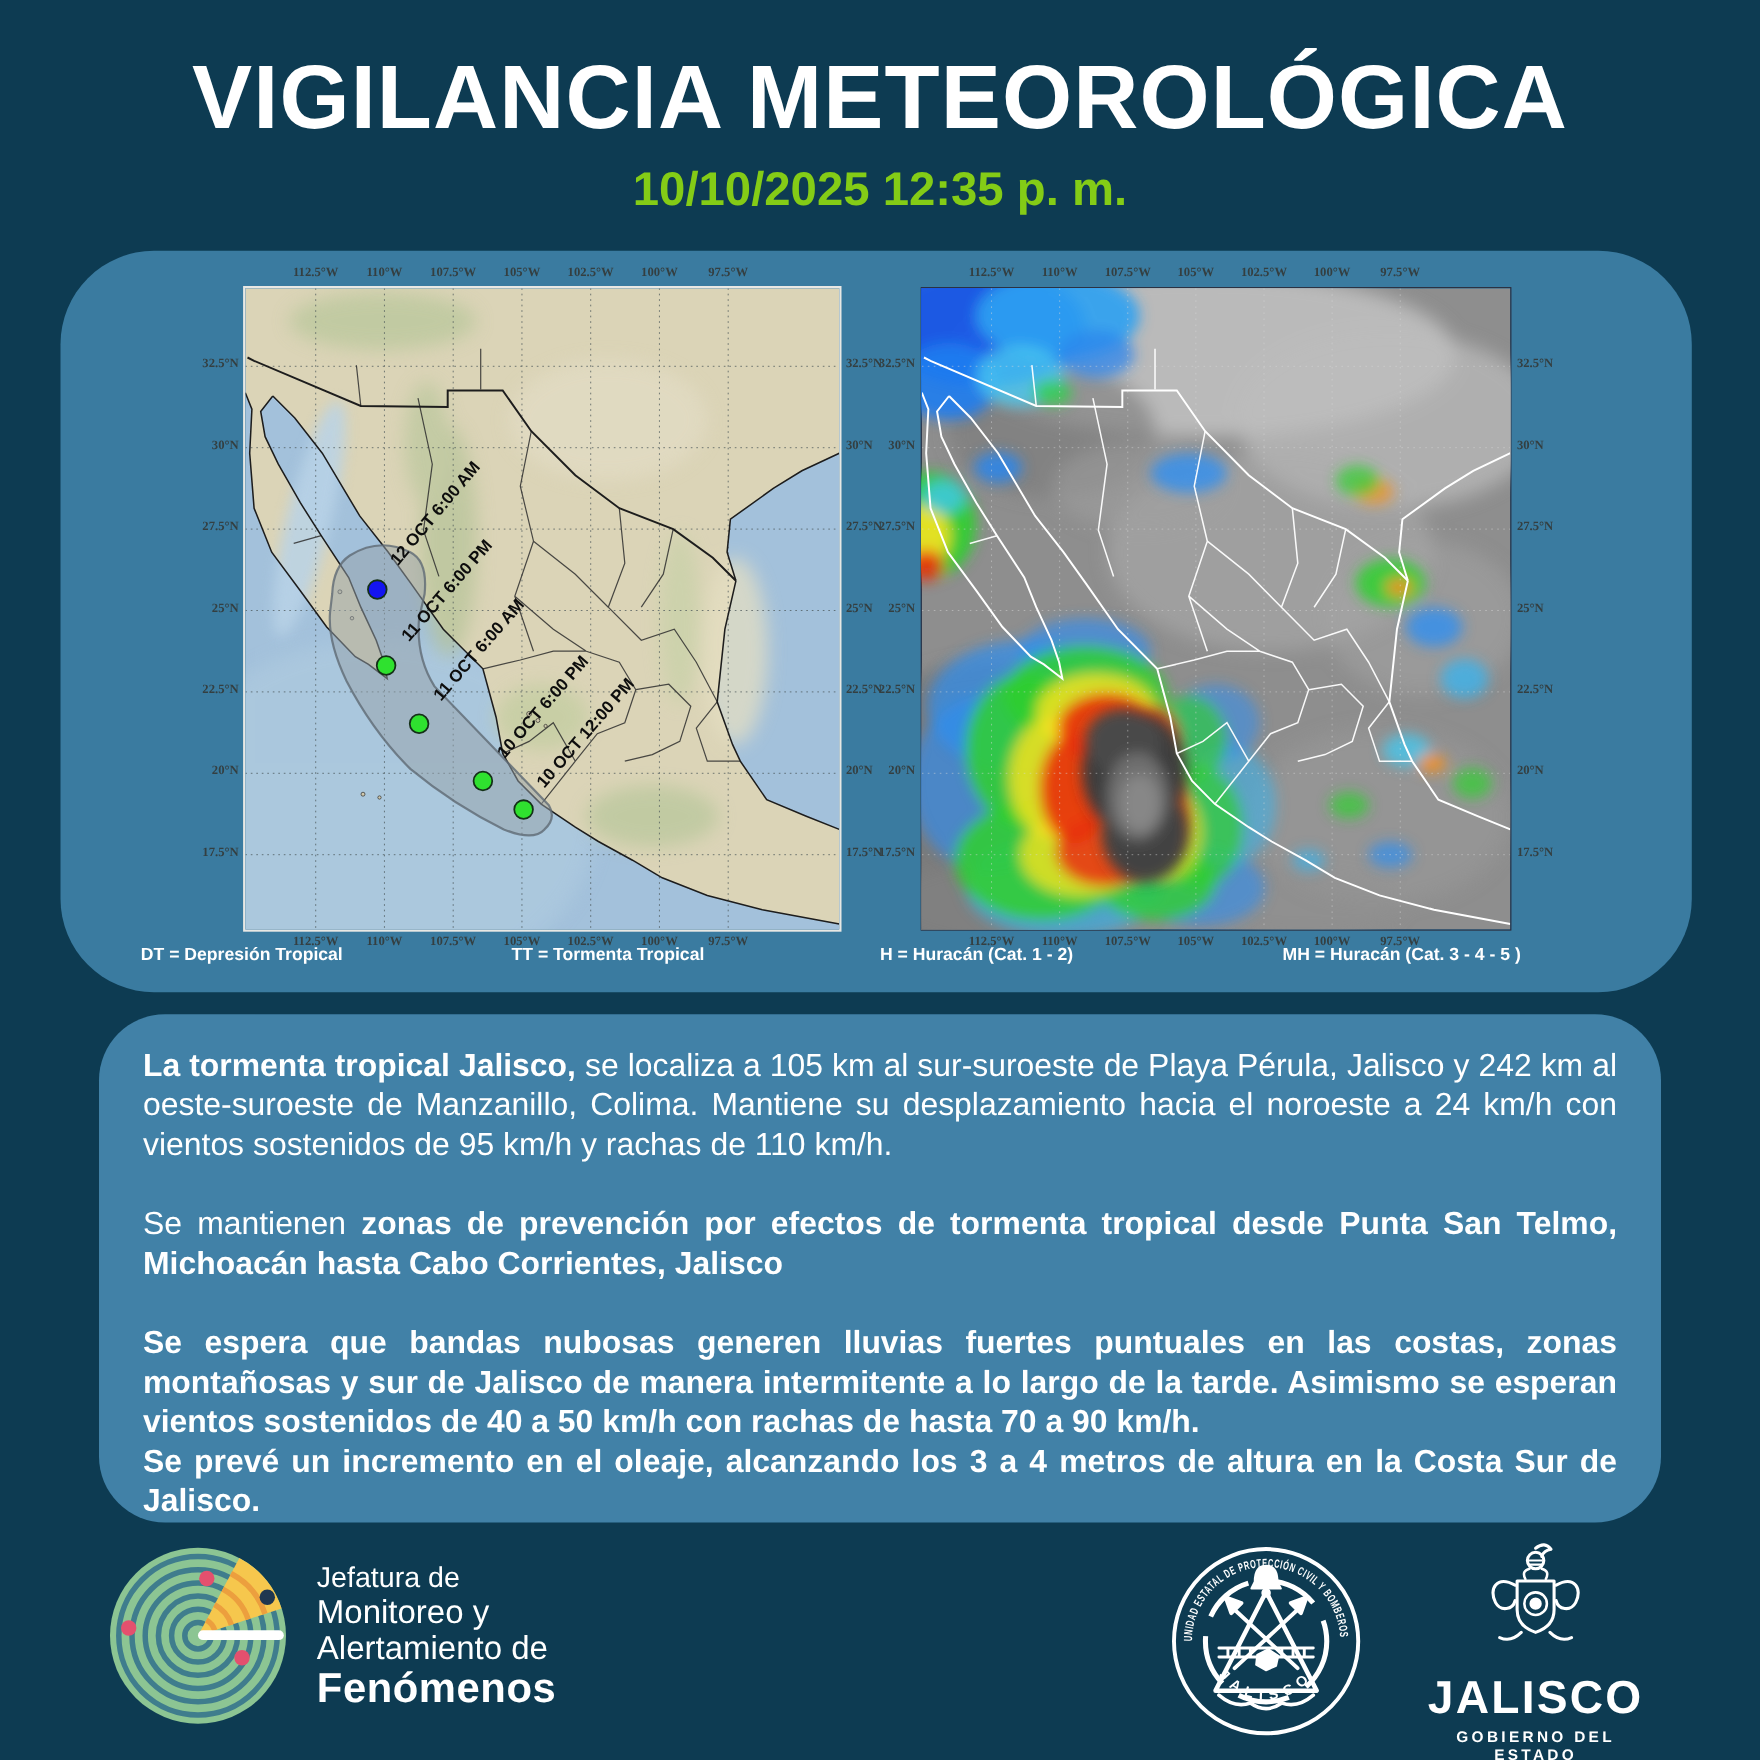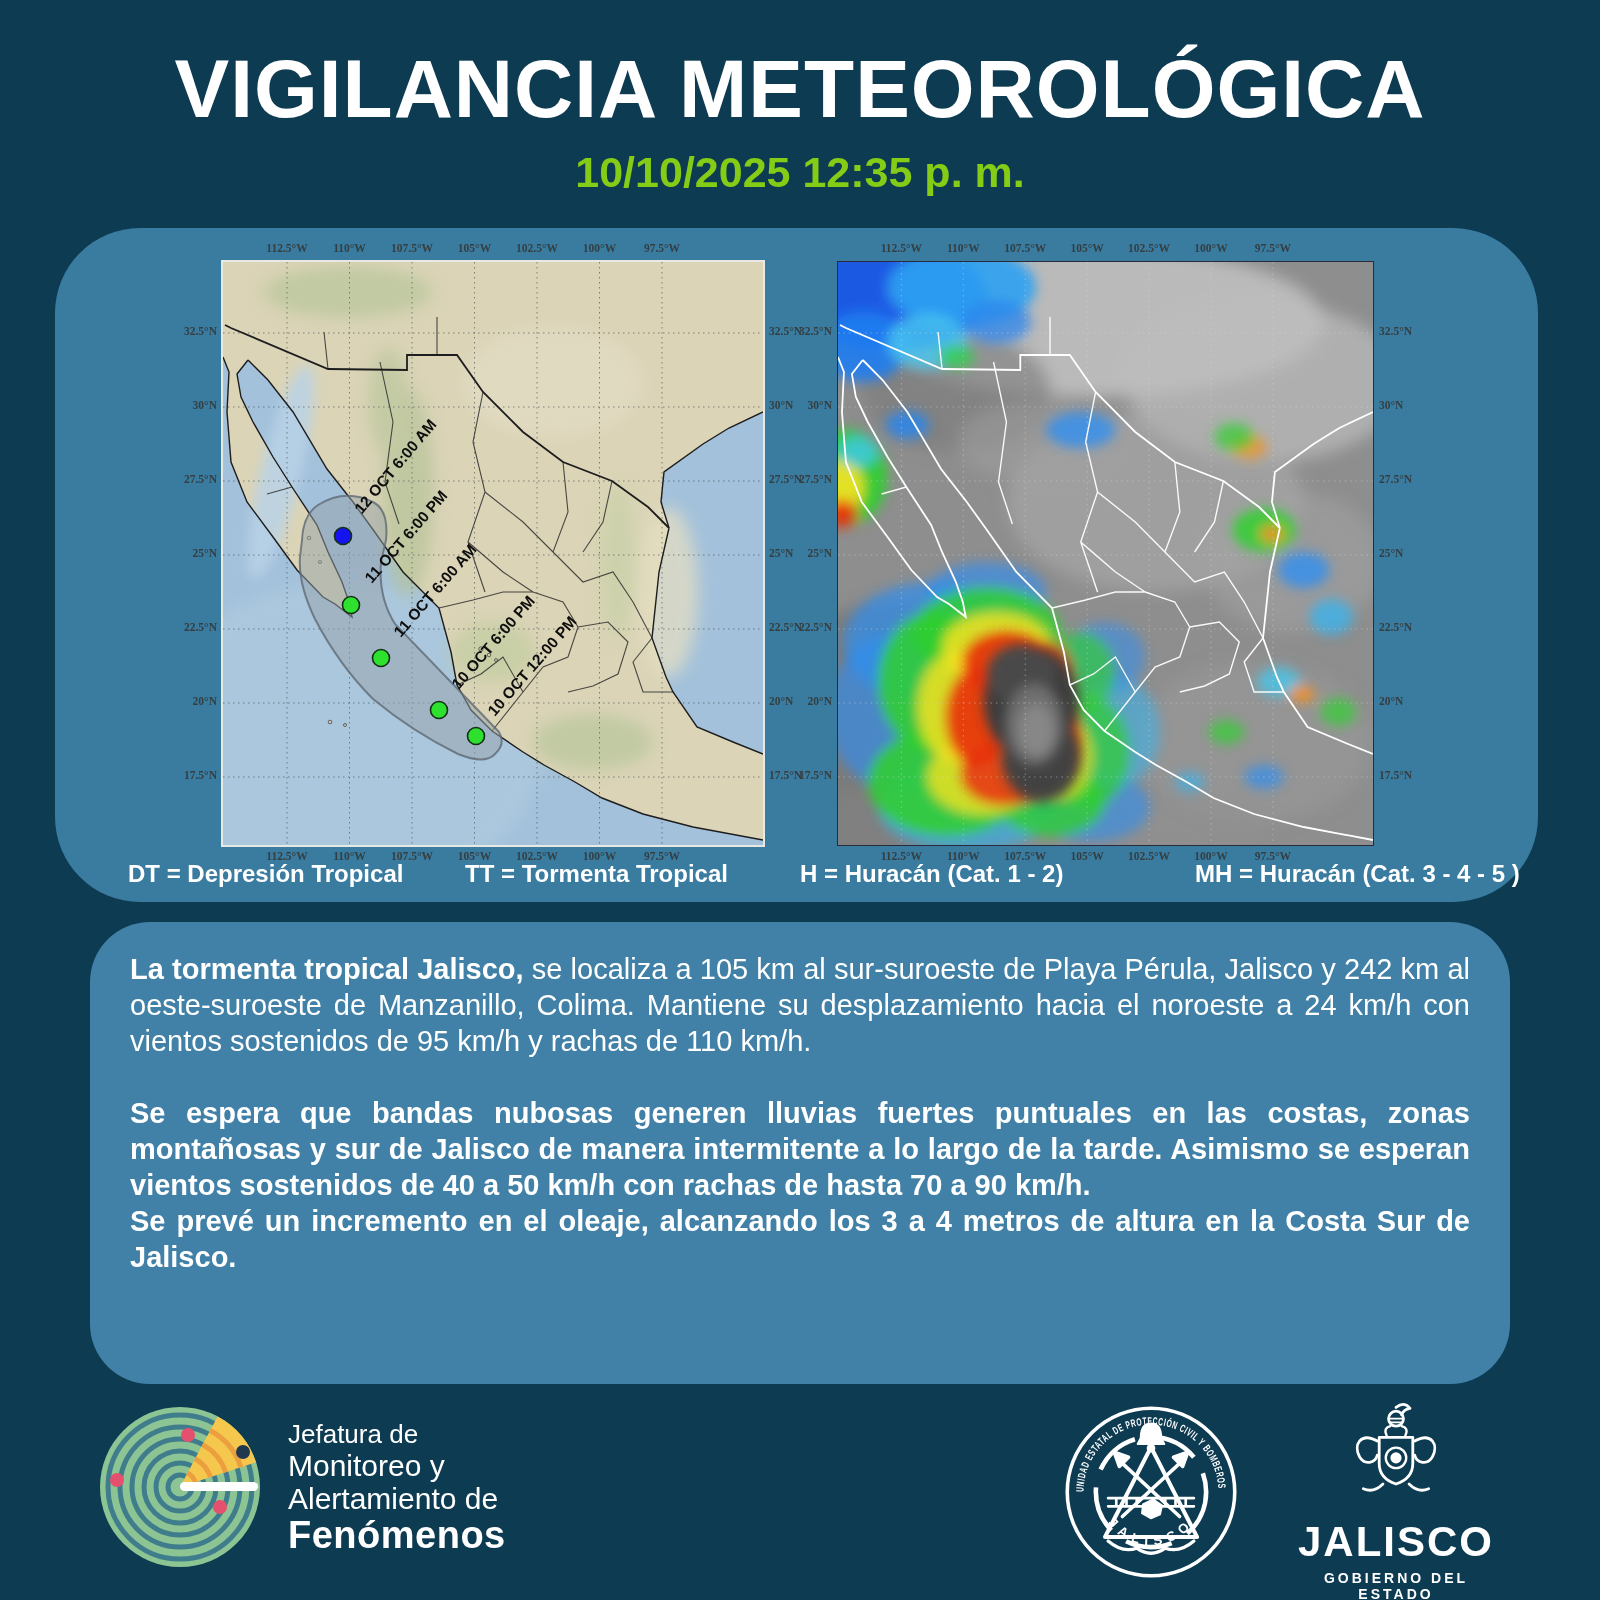--- a/index.html
+++ b/index.html
@@ -24,21 +24,21 @@
                color:#fff;font-size:34px;font-weight:bold;}
   
   .mapbox{position:absolute;overflow:hidden;}
   .track-map{left:168px;top:34px;width:540px;height:583px;border:2px solid #e8e8e4;box-sizing:content-box;margin:-2px;}
   .sat-map{left:783px;top:34px;width:535px;height:583px;border:1px solid #2a2a3a;box-sizing:content-box;margin:-1px;}
   .tick{position:absolute;font-size:11.5px;font-weight:bold;color:#343f41;white-space:nowrap;font-family:Liberation Serif, serif;}
   .tick.lon{width:70px;text-align:center;}
   .tick.latL{width:60px;text-align:right;}
   .tick.latR{width:60px;text-align:left;}
   
-  .abbrev{position:absolute;top:632px;color:#fff;font-size:24px;font-weight:bold;white-space:nowrap;}
+  .abbrev{position:absolute;top:632px;color:#fff;font-size:16px;font-weight:bold;white-space:nowrap;}
   
   .footer-text{position:absolute;left:288px;top:1420px;color:#fff;line-height:1.1;}
   .footer-text .s{font-size:26px;display:block;}
   .footer-text .m{font-size:30px;display:block;}
   .footer-text .bb{font-size:38px;font-weight:bold;display:block;letter-spacing:.5px;text-align:right;}
   .jalisco-wrap{position:absolute;left:1296px;top:1400px;width:200px;text-align:center;color:#fff;}
   .jalisco-name{font-size:42px;font-weight:bold;letter-spacing:2px;margin-top:2px;}
   .jalisco-sub{font-size:14px;font-weight:bold;letter-spacing:3px;margin-top:4px;}
 </style>
 </head>
@@ -231,21 +231,21 @@
 
         <use href="#mx-states" fill="none" stroke="#ffffff" stroke-width="1.4" opacity=".95"></use>
         <use href="#mx-border" fill="none" stroke="#ffffff" stroke-width="1.8"></use>
         <use href="#mx-coast" fill="none" stroke="#ffffff" stroke-width="1.8"></use>
       </svg>
     </div>
 
     <div class="abbrev" style="left:73px">DT = Depresión Tropical</div>
     <div class="abbrev" style="left:410px">TT = Tormenta Tropical</div>
     <div class="abbrev" style="left:745px">H = Huracán (Cat. 1 - 2)</div>
-    <div class="abbrev" style="left:1140px">MH = Huracán (Cat. 3 - 4 - 5 )</div>
+    <div class="abbrev" style="left:1111px">MH = Huracán (Cat. 3 - 4 - 5 )</div>
   <div class="tick lon" style="left: 197px; top: 14px;">112.5°W</div>
       <div class="tick lon" style="left: 197px; top: 622px;">112.5°W</div>
       <div class="tick lon" style="left: 259.5px; top: 14px;">110°W</div>
       <div class="tick lon" style="left: 259.5px; top: 622px;">110°W</div>
       <div class="tick lon" style="left: 322px; top: 14px;">107.5°W</div>
       <div class="tick lon" style="left: 322px; top: 622px;">107.5°W</div>
       <div class="tick lon" style="left: 384.5px; top: 14px;">105°W</div>
       <div class="tick lon" style="left: 384.5px; top: 622px;">105°W</div>
       <div class="tick lon" style="left: 447px; top: 14px;">102.5°W</div>
       <div class="tick lon" style="left: 447px; top: 622px;">102.5°W</div>
@@ -292,20 +292,21 @@
       <div class="tick latL" style="left: 717px; top: 393px;">22.5°N</div>
       <div class="tick latR" style="left: 1324px; top: 393px;">22.5°N</div>
       <div class="tick latL" style="left: 717px; top: 467px;">20°N</div>
       <div class="tick latR" style="left: 1324px; top: 467px;">20°N</div>
       <div class="tick latL" style="left: 717px; top: 541px;">17.5°N</div>
       <div class="tick latR" style="left: 1324px; top: 541px;">17.5°N</div>
     </div>
 
   <div class="text-panel">
     <p><span class="b">La tormenta tropical Jalisco,</span><span> se localiza a 105 km al sur-suroeste de Playa Pérula, Jalisco y 242 km al oeste-suroeste de Manzanillo, Colima. Mantiene su desplazamiento hacia el noroeste a 24 km/h con vientos sostenidos de 95 km/h y rachas de 110 km/h.</span></p>
+    <p class="gap"><span>Se mantienen </span><span class="b">zonas de prevención por efectos de tormenta tropical desde Punta San Telmo, Michoacán hasta Cabo Corrientes, Jalisco</span></p>
     <p class="gap b"><span>Se espera que bandas nubosas generen lluvias fuertes puntuales en las costas, zonas montañosas y sur de Jalisco de manera intermitente a lo largo de la tarde. Asimismo se esperan vientos sostenidos de 40 a 50 km/h con rachas de hasta 70 a 90 km/h.</span><br><span>Se prevé un incremento en el oleaje, alcanzando los 3 a 4 metros de altura en la Costa Sur de Jalisco.</span></p>
   </div>
 
   <svg style="position:absolute;left:95px;top:1402px" width="170" height="170" viewBox="0 0 170 170">
     <circle cx="85" cy="85" r="80" fill="#8cc593"></circle>
     <g fill="none" stroke="#3f7d8d" stroke-width="5">
       <circle cx="85" cy="85" r="12"></circle>
         <circle cx="85" cy="85" r="24"></circle>
         <circle cx="85" cy="85" r="36"></circle>
       <circle cx="85" cy="85" r="48"></circle>

